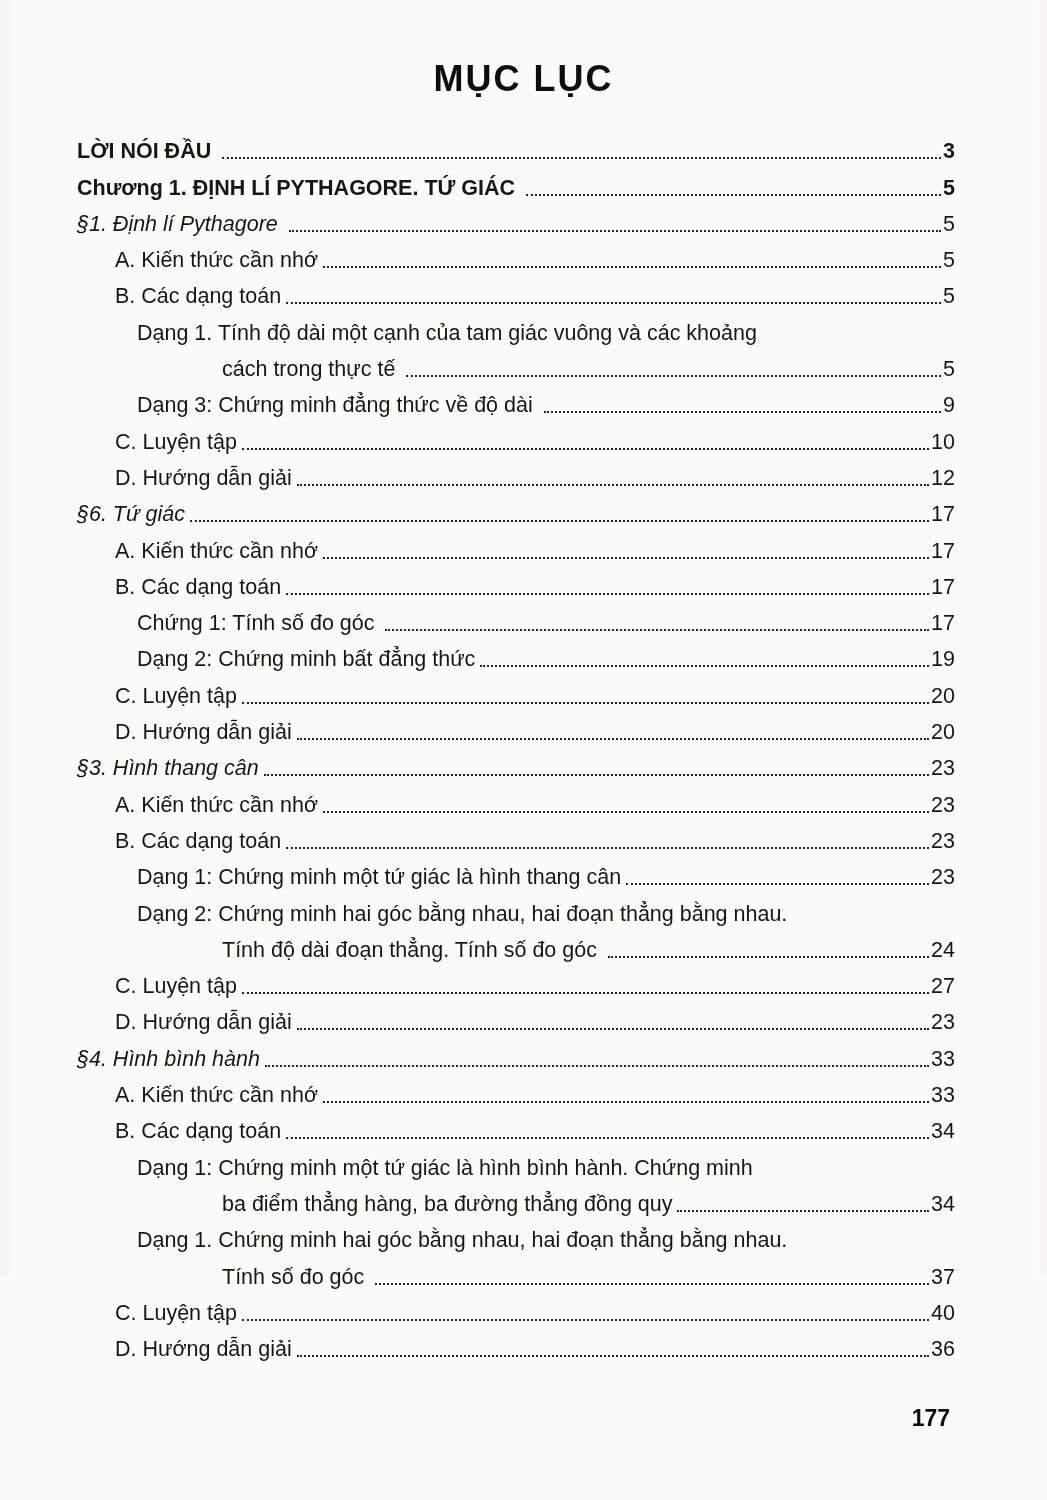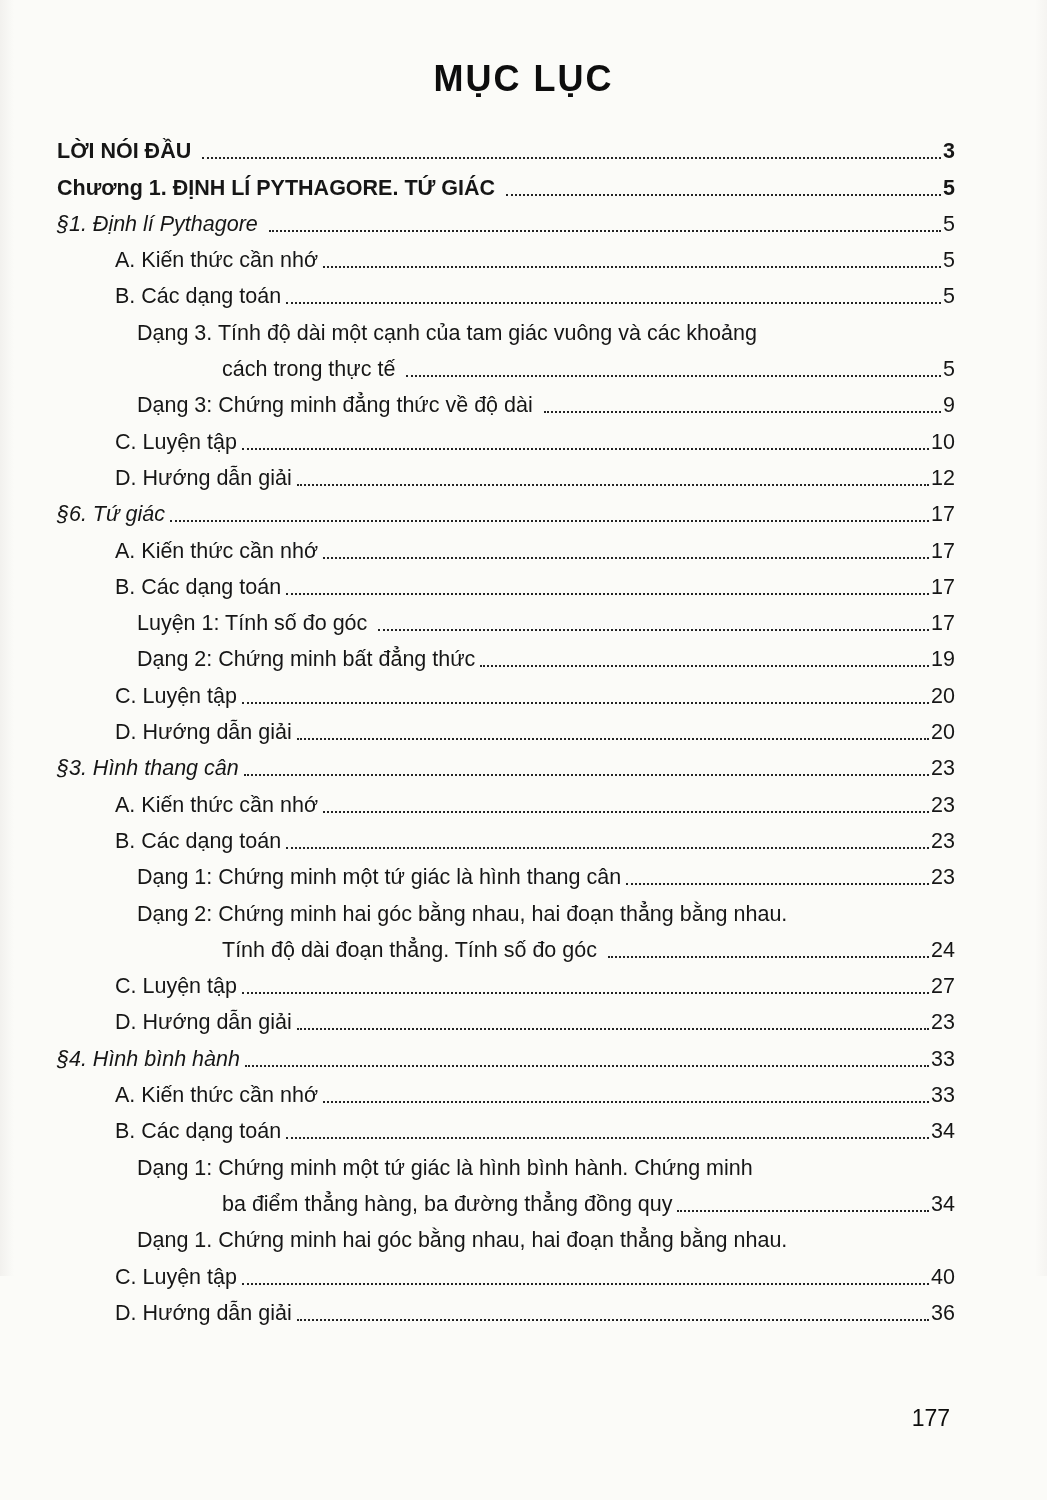--- a/index.html
+++ b/index.html
@@ -34,38 +34,38 @@
   }
   .row {
     display: flex;
     align-items: flex-end;
     height: 36.3px;
     font-size: 21.5px;
     line-height: 29px;
   }
   .row.bold { font-weight: 700; }
   .row.italic .label { font-style: italic; }
-  .i0 { padding-left: 0; }
+  .i0 { padding-left: 0; margin-left: 20px; }
   .i1 { padding-left: 58px; }
   .i2 { padding-left: 80px; }
   .cont { padding-left: 165px; }
   .label { white-space: pre; }
   .leader {
     flex: 1 1 auto;
     min-width: 12px;
     border-bottom: 2.6px dotted #232323;
     margin: 0 2px 7px 5px;
   }
   .num { white-space: pre; }
   .pageno {
     position: absolute;
     top: 1405px;
     right: 97px;
     font-size: 23px;
-    font-weight: 400;
+    font-weight: 700;
     color: #0d0d0d;
     text-align: center;
   }
 </style>
 </head>
 <body>
 
 <div class="page">
   <h1 class="title">MỤC LỤC</h1>
   <div class="toc" id="toc">
@@ -88,21 +88,21 @@
         <span class="label">A. Kiến thức cần nhớ</span>
         <span class="leader"></span>
         <span class="num">5</span>
       </div>
       <div class="row normal i1">
         <span class="label">B. Các dạng toán</span>
         <span class="leader"></span>
         <span class="num">5</span>
       </div>
       <div class="row normal i2">
-        <span class="label">Dạng 3. Tính độ dài một cạnh của tam giác vuông và các khoảng</span>
+        <span class="label">Dạng 1. Tính độ dài một cạnh của tam giác vuông và các khoảng</span>
       </div>
       <div class="row normal cont">
         <span class="label">cách trong thực tế </span>
         <span class="leader"></span>
         <span class="num">5</span>
       </div>
       <div class="row normal i2">
         <span class="label">Dạng 3: Chứng minh đẳng thức về độ dài </span>
         <span class="leader"></span>
         <span class="num">9</span>
@@ -126,21 +126,21 @@
         <span class="label">A. Kiến thức cần nhớ</span>
         <span class="leader"></span>
         <span class="num">17</span>
       </div>
       <div class="row normal i1">
         <span class="label">B. Các dạng toán</span>
         <span class="leader"></span>
         <span class="num">17</span>
       </div>
       <div class="row normal i2">
-        <span class="label">Luyện 1: Tính số đo góc </span>
+        <span class="label">Chứng 1: Tính số đo góc </span>
         <span class="leader"></span>
         <span class="num">17</span>
       </div>
       <div class="row normal i2">
         <span class="label">Dạng 2: Chứng minh bất đẳng thức</span>
         <span class="leader"></span>
         <span class="num">19</span>
       </div>
       <div class="row normal i1">
         <span class="label">C. Luyện tập</span>
@@ -208,20 +208,25 @@
       <div class="row normal i2">
         <span class="label">Dạng 1: Chứng minh một tứ giác là hình bình hành. Chứng minh</span>
       </div>
       <div class="row normal cont">
         <span class="label">ba điểm thẳng hàng, ba đường thẳng đồng quy</span>
         <span class="leader"></span>
         <span class="num">34</span>
       </div>
       <div class="row normal i2">
         <span class="label">Dạng 1. Chứng minh hai góc bằng nhau, hai đoạn thẳng bằng nhau.</span>
+      </div>
+      <div class="row normal cont">
+        <span class="label">Tính số đo góc </span>
+        <span class="leader"></span>
+        <span class="num">37</span>
       </div>
       <div class="row normal i1">
         <span class="label">C. Luyện tập</span>
         <span class="leader"></span>
         <span class="num">40</span>
       </div>
       <div class="row normal i1">
         <span class="label">D. Hướng dẫn giải</span>
         <span class="leader"></span>
         <span class="num">36</span>

